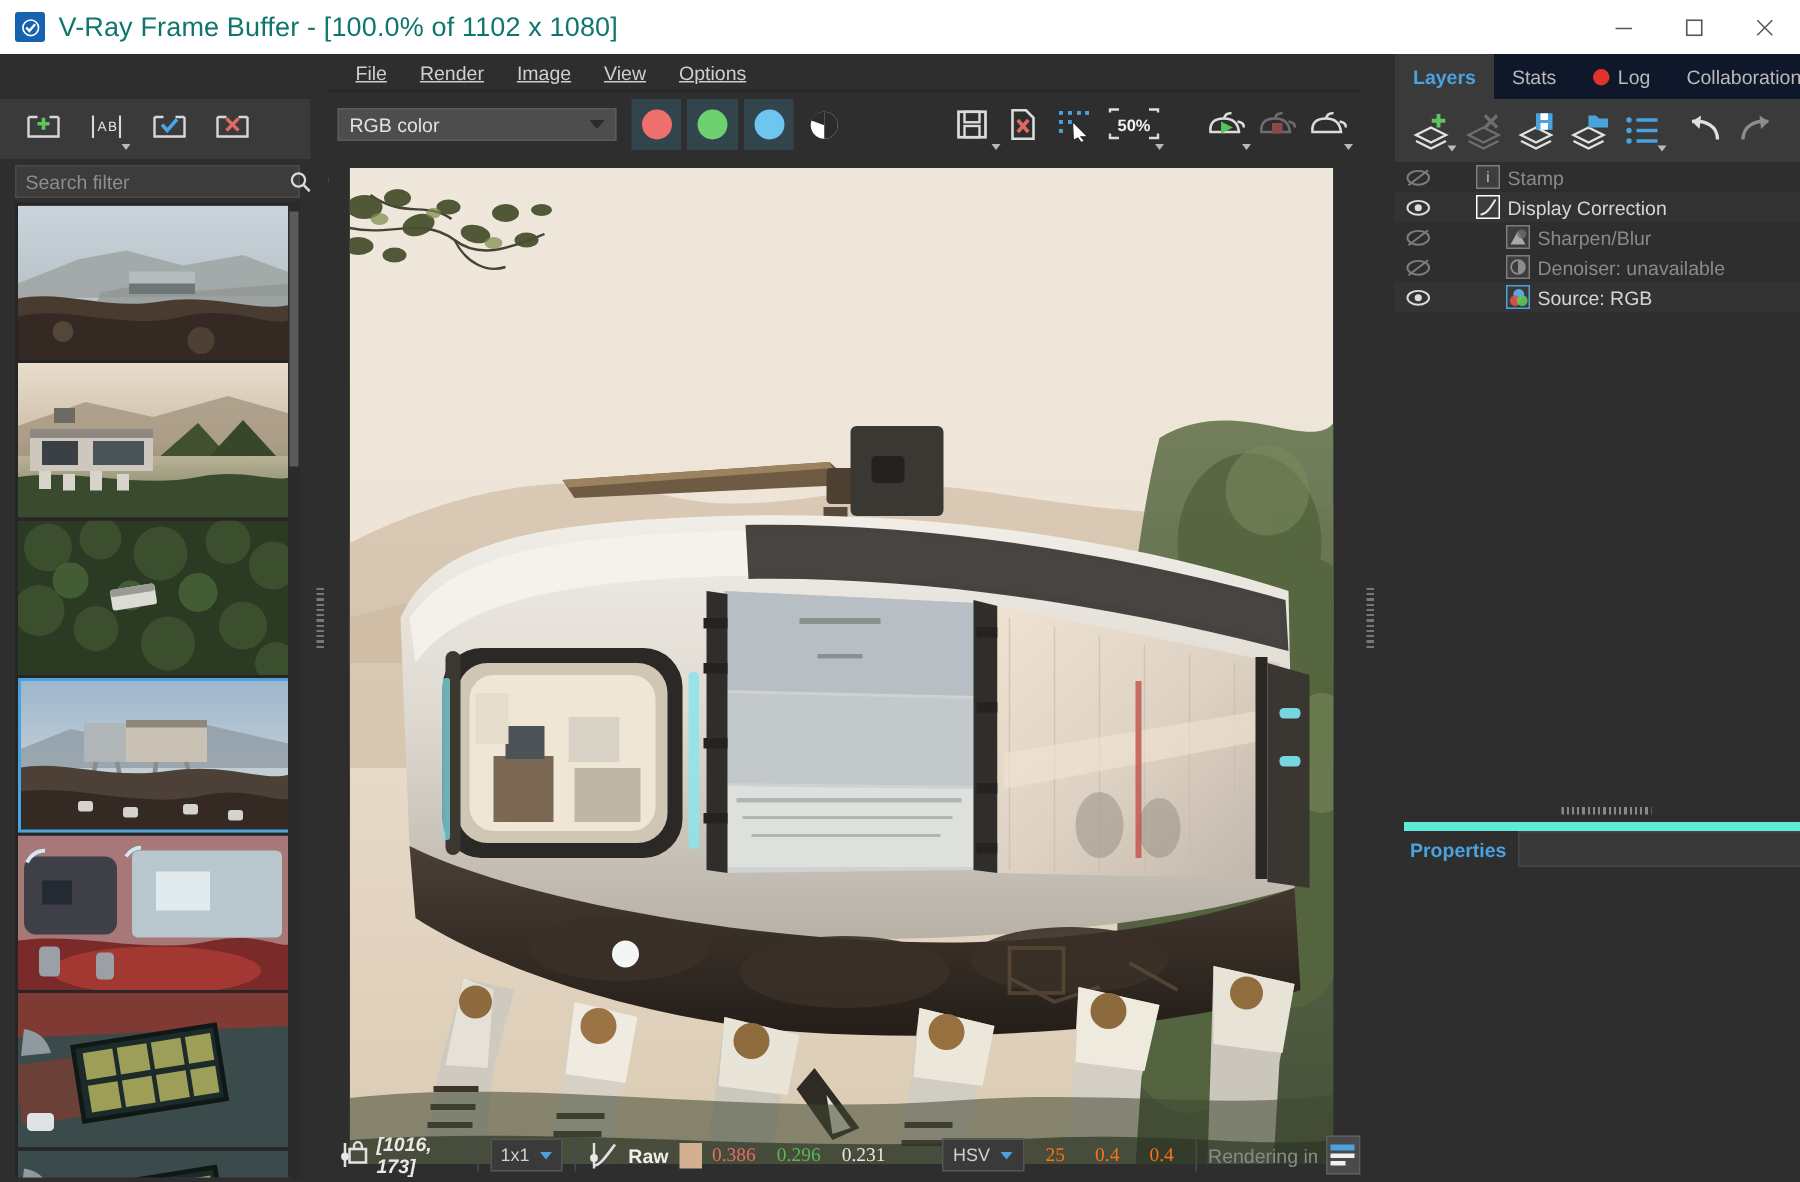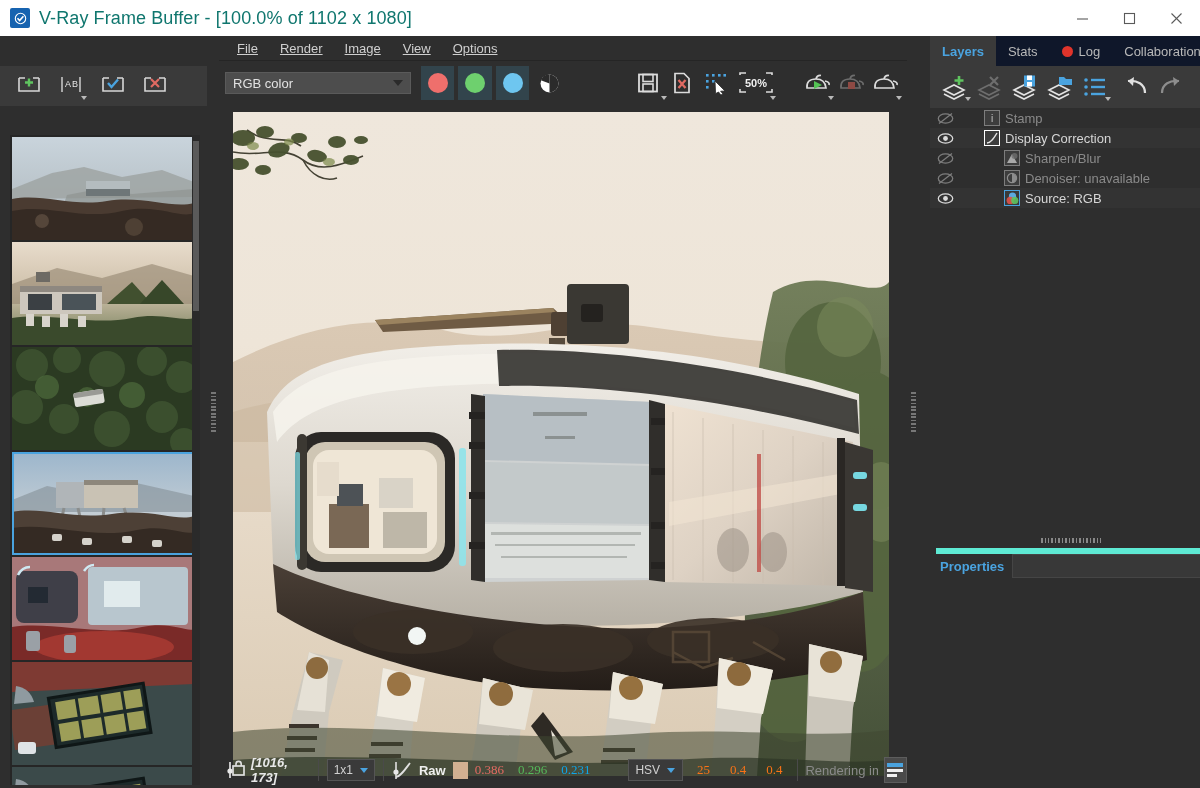--- a/index.html
+++ b/index.html
@@ -147,21 +147,21 @@
   .sb-combo {
     height: 22px; background: #3a3a3a; border: 1px solid #555; color: #d0d0d0; font-size: 12px;
     display: flex; align-items: center; padding: 0 6px; gap: 7px; position: relative;
   }
   .sb-combo .cb-caret2 {
     width: 0; height: 0; border-left: 4px solid transparent; border-right: 4px solid transparent;
     border-top: 5px solid #4aa3df;
   }
   .swatch { width: 17px; height: 17px; background: #d2b091; margin: 0 7px; }
   .val { font-size: 13px; margin-right: 14px; font-family: Liberation Serif, serif; }
-  .val.r { color: #e56b63; } .val.g { color: #55b85a; } .val.b { color: #0ea5e9; }
+  .val.r { color: #e56b63; } .val.g { color: #55b85a; } .val.b { color: #e5e5e5; }
   .val.n { color: #f97316; }
   .rendering-txt { color: #8a8a8a; font-size: 13px; width: 82px; overflow: hidden; white-space: nowrap; }
   .log-toggle {
     width: 26px; height: 26px; background: #4a4a4a; border: 1px solid #5d5d5d;
     display: flex; align-items: center; justify-content: center; margin-left: 6px;
   }
 
   
   .right-panel {
     position: absolute; left: 930px; top: 36px; width: 281px; height: 752px; background: #2e2e2e;
@@ -255,20 +255,30 @@
         </svg>
       </div>
       <div class="ibtn">
         <svg width="24" height="22" viewBox="0 0 24 22">
           <path d="M2 3 h6 M16 3 h6 M2 3 v13 h20 V3" fill="none" stroke="#d8d8d8" stroke-width="1.6"></path>
           <path d="M8 4 l8 8 M16 4 l-8 8" stroke="#e06a62" stroke-width="2.2"></path>
         </svg>
       </div>
     </div>
 
+    <div class="search-row">
+      <input type="text" placeholder="Search filter" style="">
+      <span style="display:flex;">
+        <svg width="15" height="15" viewBox="0 0 15 15">
+            <circle cx="6" cy="6" r="4.4" fill="none" stroke="#d8d8d8" stroke-width="1.5"></circle>
+            <line x1="9.3" y1="9.3" x2="13.5" y2="13.5" stroke="#d8d8d8" stroke-width="1.7"></line>
+          </svg>
+      </span>
+      <span class="search-caret"></span>
+    </div>
 
     <div class="thumb-list">
 
       <div class="thumb" style="margin-top:2px;">
         <svg width="182" height="103" viewBox="0 0 182 103" preserveAspectRatio="none">
           <defs>
               <linearGradient id="g1" x1="0" y1="0" x2="0" y2="1">
                 <stop offset="0" stop-color="#c9d4dc"></stop>
                 <stop offset="0.55" stop-color="#b9c3c9"></stop>
               </linearGradient>

